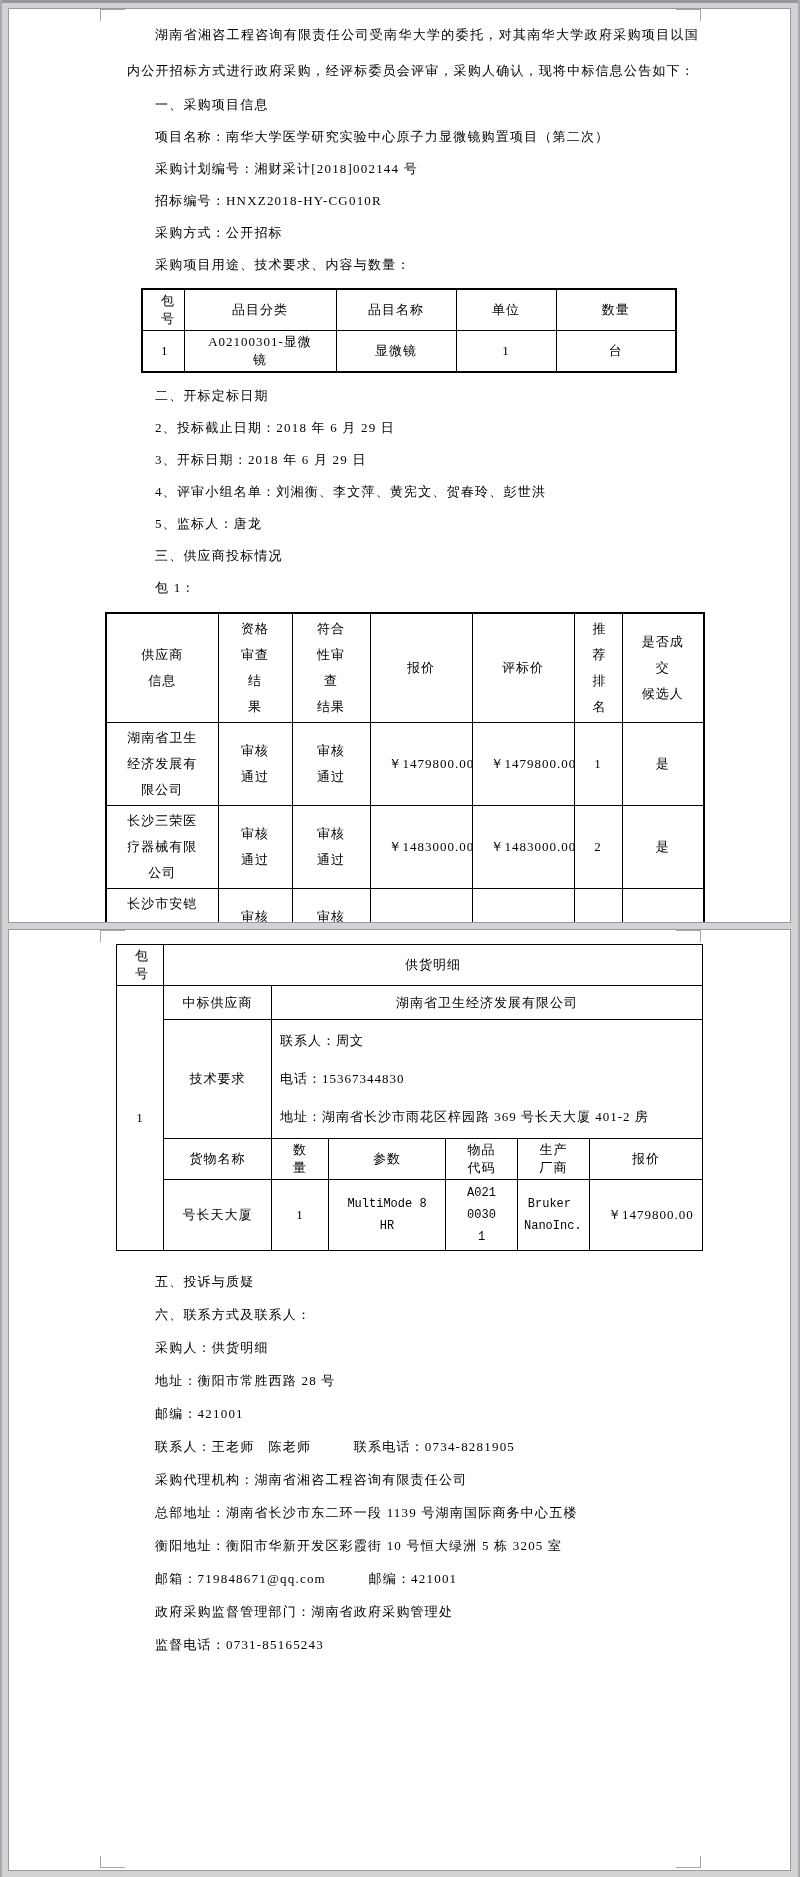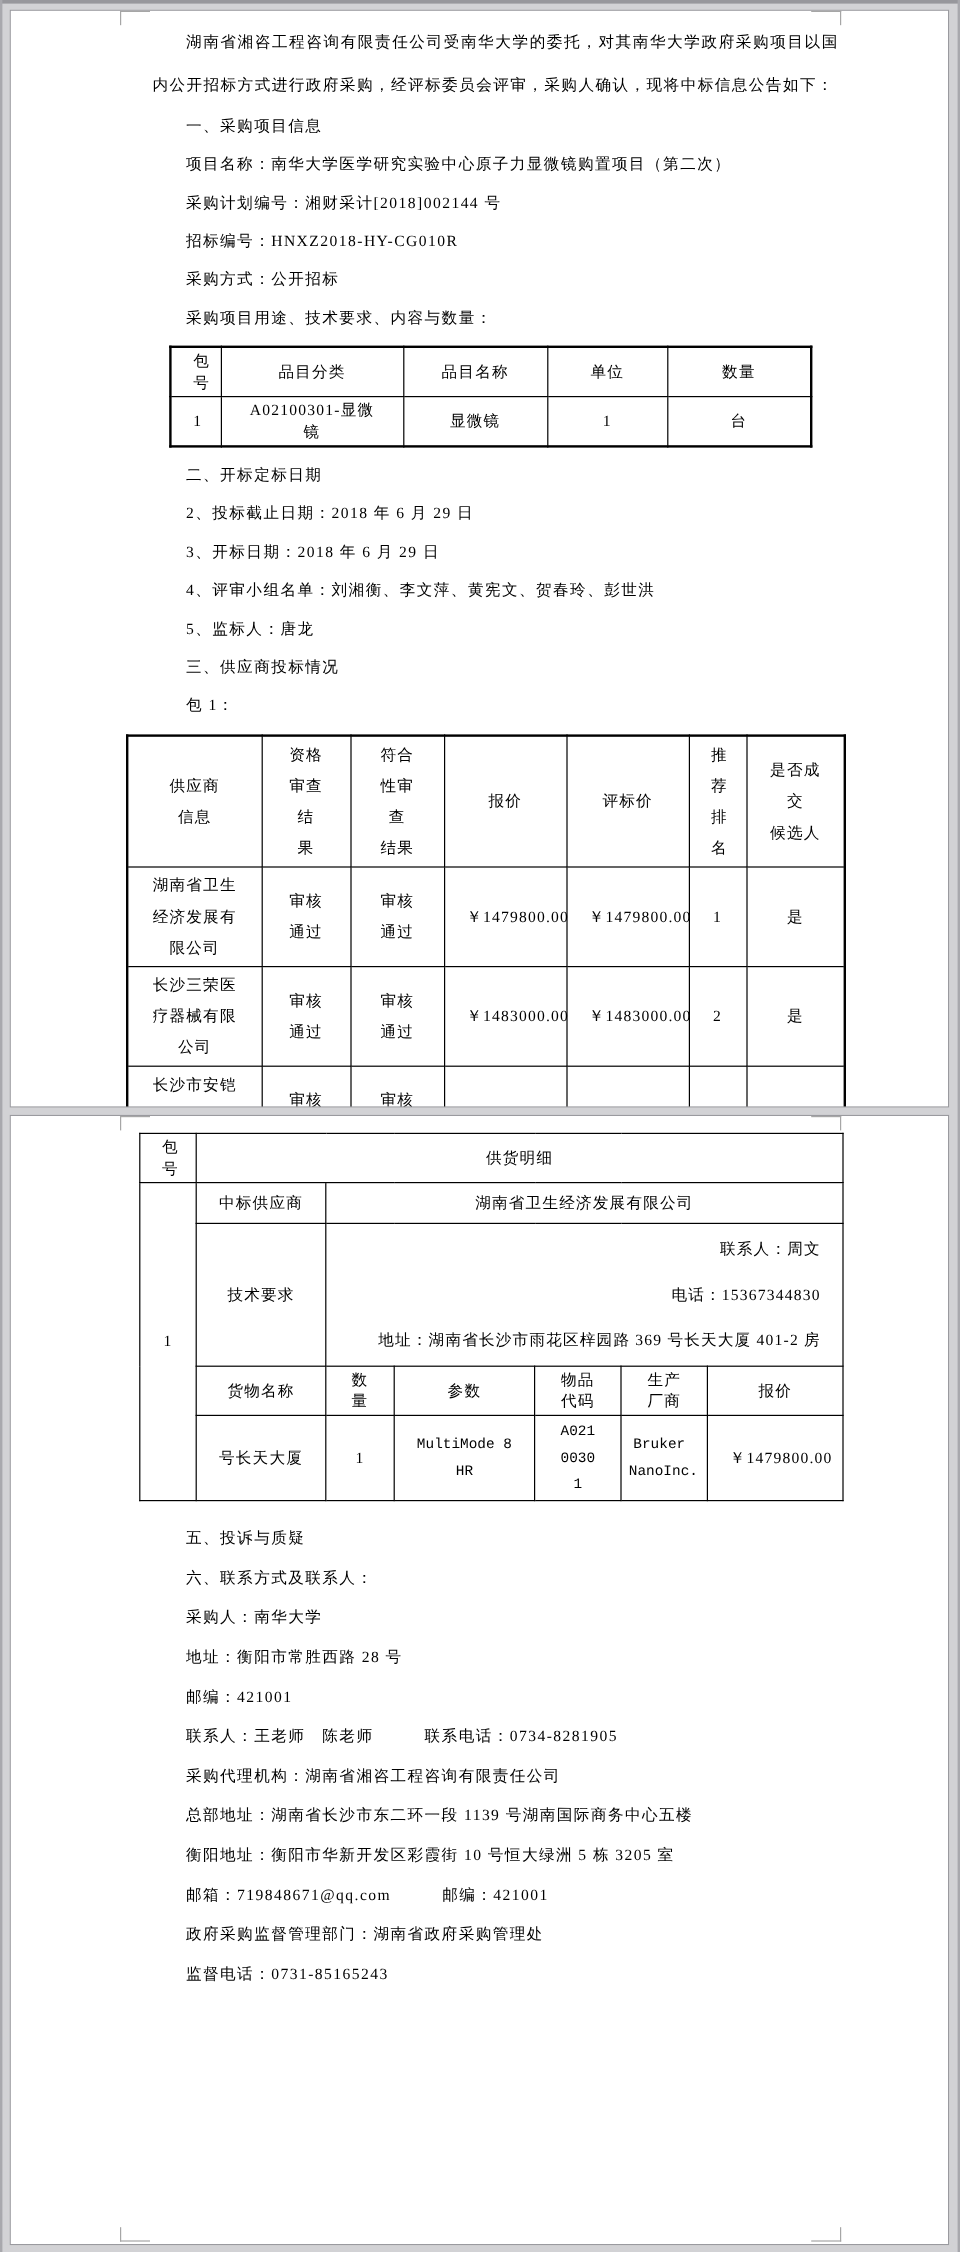--- a/index.html
+++ b/index.html
@@ -38,21 +38,21 @@
 
   .t2 { margin:8px 0 10px -22px; width:598px; border:2px solid #000; }
   .t2 th { height:58px; line-height:26px; white-space:pre-line; }
   .t2 td { height:64px; line-height:26px; }
   .t2 .nowrap { white-space:nowrap; }
 
   .t3 { margin:0 0 14px -11px; width:586px; border:1px solid #000; }
   .t3 .r-title td, .t3 .r-title th { height:30px; }
   .t3 .r-winner td { height:34px;margin-top:24px; }
   .t3 .r-contact td { height:114px; }
-  .t3 .contact-cell { text-align:right; vertical-align:middle; padding-left:8px; }
+  .t3 .contact-cell { text-align:left; vertical-align:middle; padding-left:8px; }
   .t3 .contact-cell div { line-height:38px; }
   .t3 .r-ghead td { height:38px; }
   .t3 .r-gdata td { height:48px; line-height:22px; }
   .mono { font-family:"Liberation Mono","DejaVu Sans Mono",monospace; font-size:12px; letter-spacing:0; }
   .break-all { word-break:break-all; }
   .left { text-align:right; padding-left:6px; }
   .nowrap { white-space:nowrap; }
 
   .mark { position:absolute; width:24px; height:11px; }
   .mark.tl { border-top:1px solid #a6a6a6; border-left:1px solid #a6a6a6; }
@@ -219,21 +219,21 @@
           <td class="mono break-all">A02100301</td>
           <td class="mono left">Bruker NanoInc.</td>
           <td class="nowrap">￥1479800.00</td>
         </tr>
       </tbody>
         </table>
 
       <p class="para indent ln">五、投诉与质疑</p>
       <p class="para indent ln">六、联系方式及联系人：</p>
 
-      <p class="para indent ln">采购人：南华大学</p>
+      <p class="para indent ln">采购人：供货明细</p>
       <p class="para indent ln">地址：衡阳市常胜西路 28 号</p>
       <p class="para indent ln">邮编：421001</p>
       <p class="para indent ln">联系人：王老师　陈老师　　　联系电话：0734-8281905</p>
       <p class="para indent ln">采购代理机构：湖南省湘咨工程咨询有限责任公司</p>
       <p class="para indent ln">总部地址：湖南省长沙市东二环一段 1139 号湖南国际商务中心五楼</p>
       <p class="para indent ln">衡阳地址：衡阳市华新开发区彩霞街 10 号恒大绿洲 5 栋 3205 室</p>
       <p class="para indent ln">邮箱：719848671@qq.com　　　邮编：421001</p>
       <p class="para indent ln">政府采购监督管理部门：湖南省政府采购管理处</p>
       <p class="para indent ln">监督电话：0731-85165243</p>
     </div>

